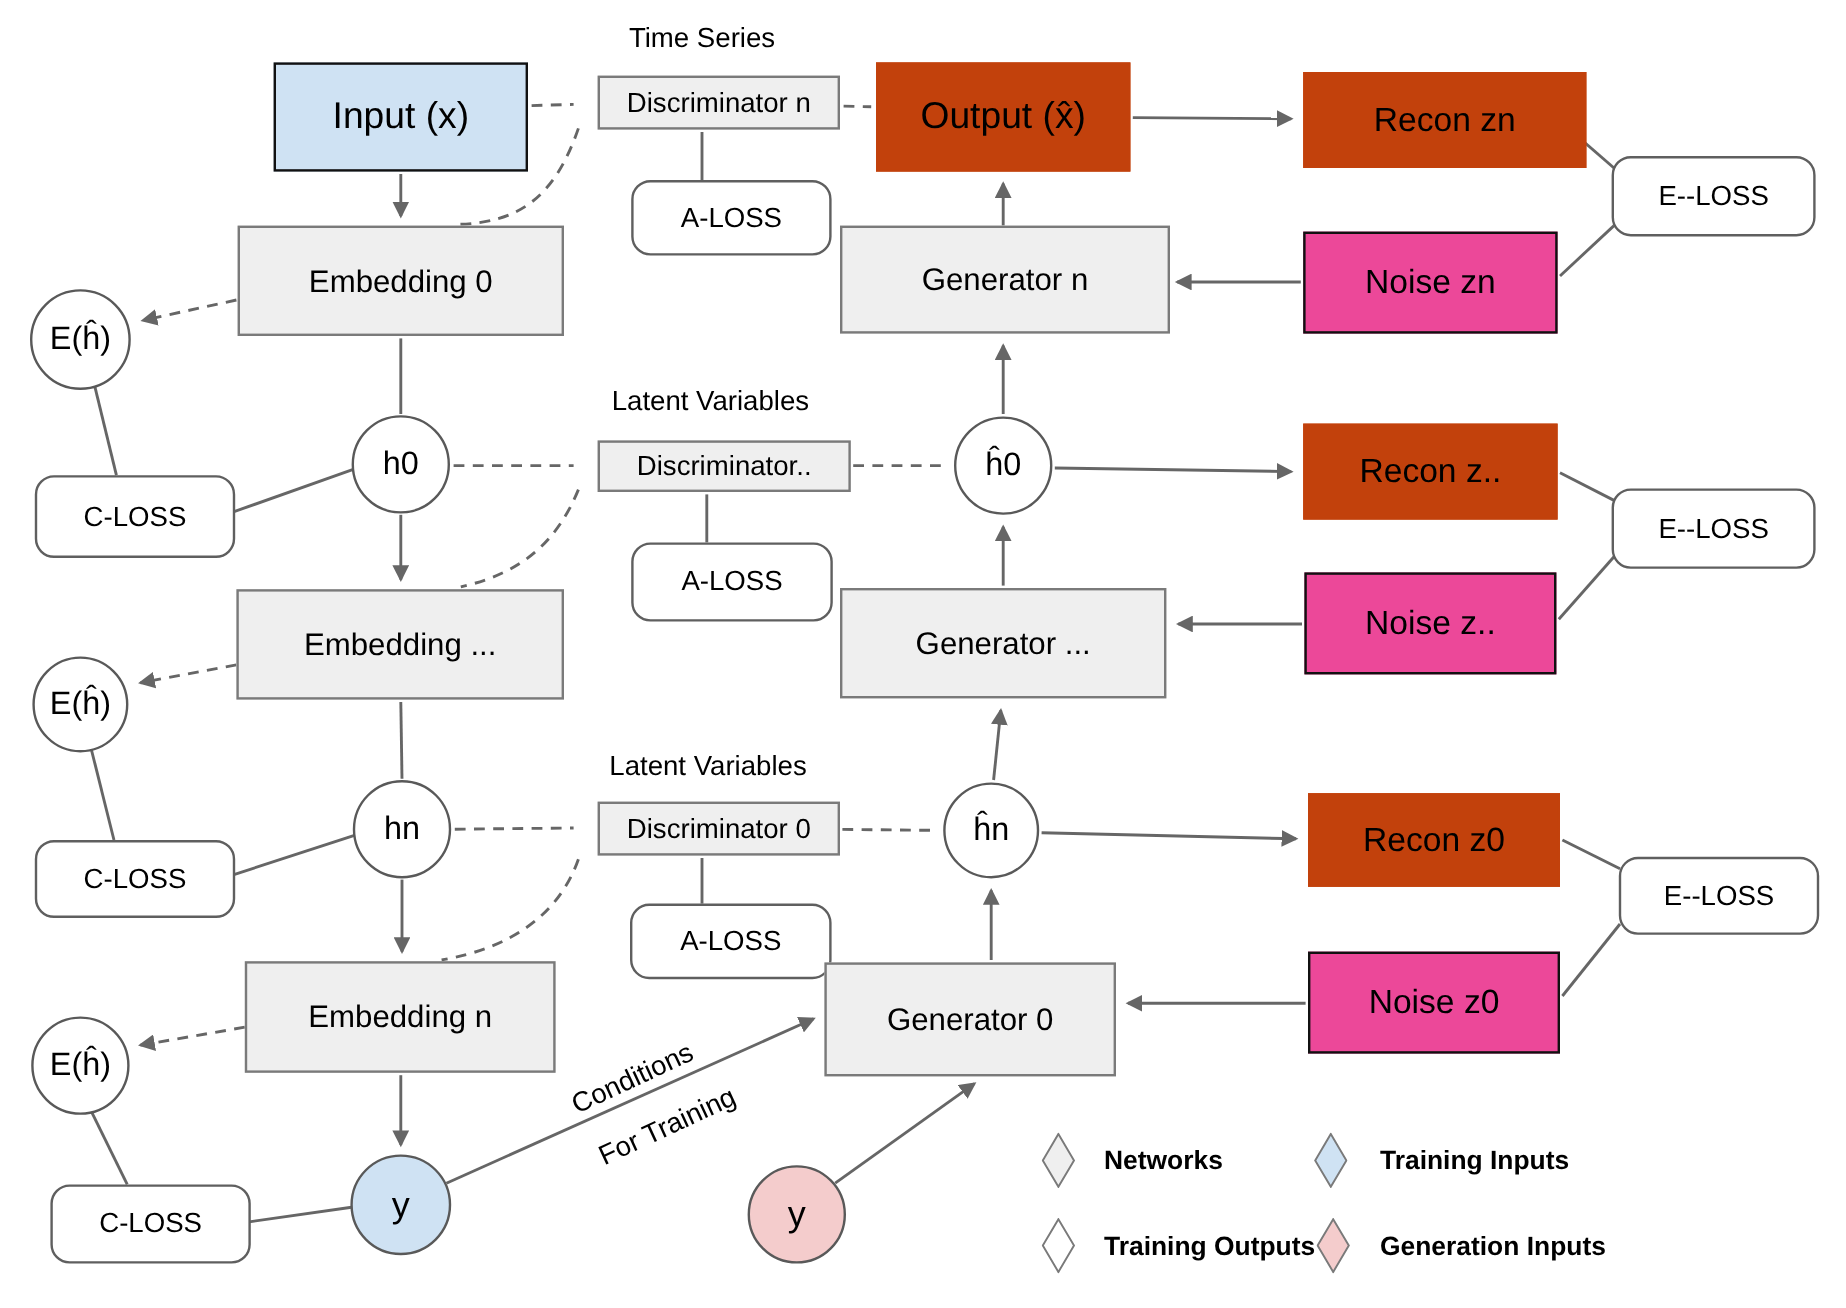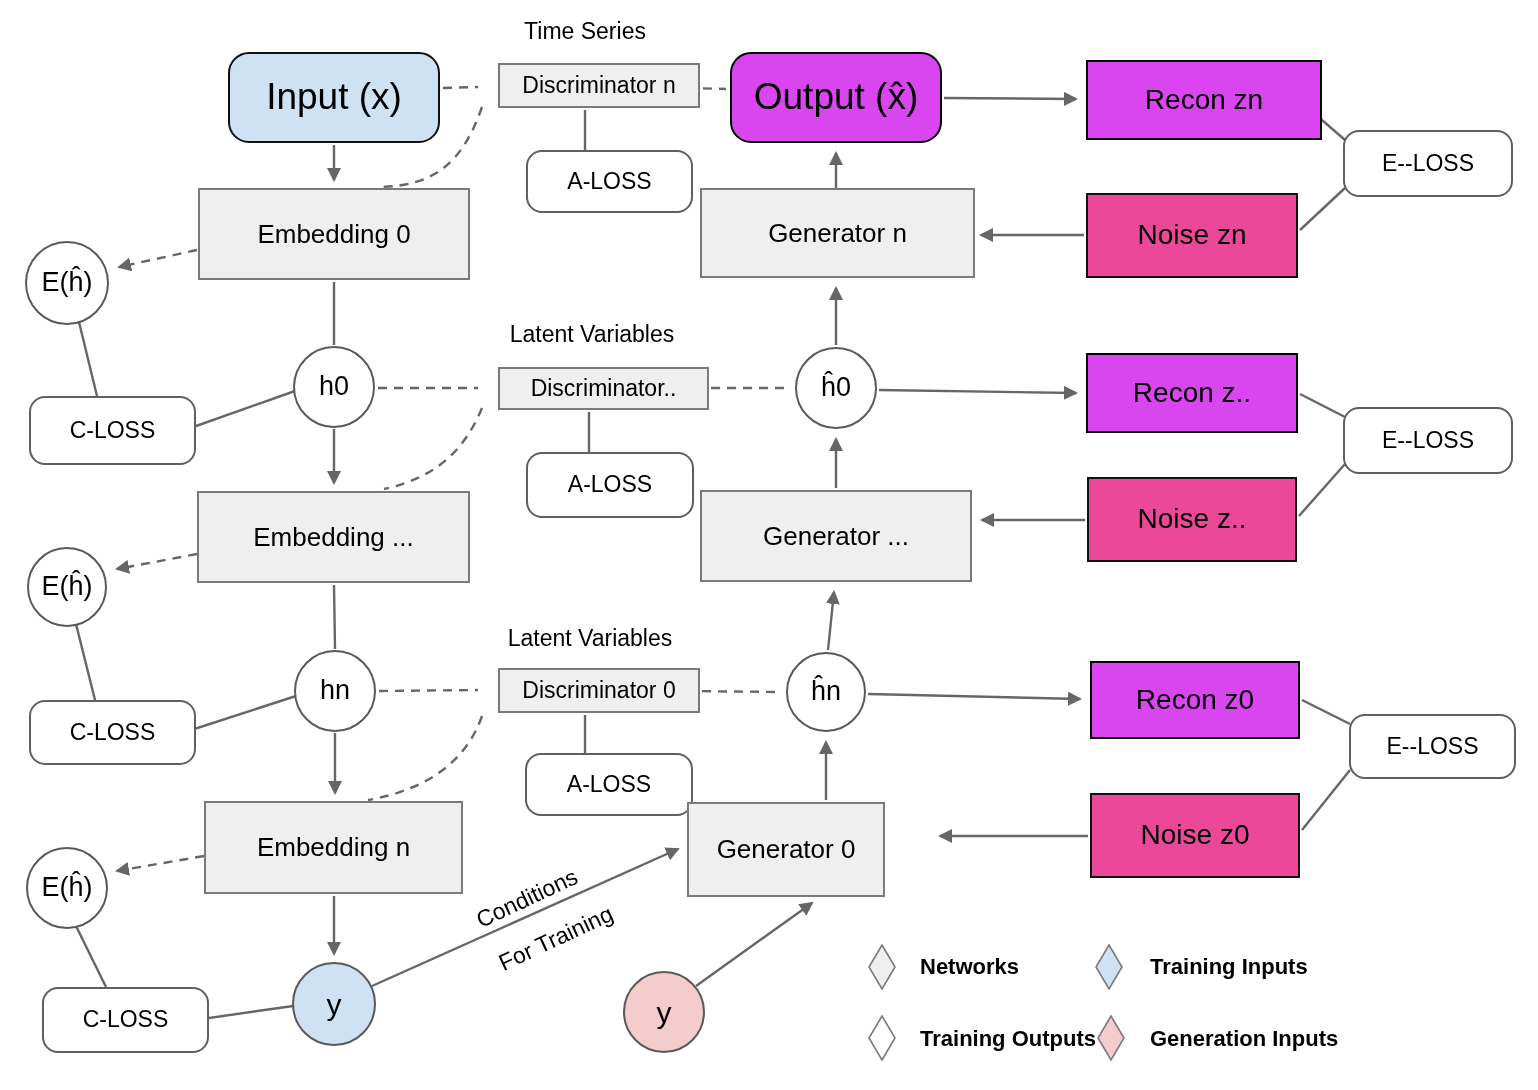--- a/index.html
+++ b/index.html
@@ -5,31 +5,31 @@
   html,body{margin:0;padding:0;background:#ffffff;}
   .canvas{
     position:relative;width:1538px;height:1090px;background:#ffffff;overflow:hidden;
     font-family:"Liberation Sans","DejaVu Sans",sans-serif;color:#000;
   }
   .wires{position:absolute;left:0;top:0;width:1538px;height:1090px;pointer-events:none;}
   .node{position:absolute;display:flex;align-items:center;justify-content:center;
         box-sizing:border-box;text-align:center;white-space:nowrap;line-height:1.1;}
   .box-blue   {background:#cfe2f3;border:2px solid #111;}
   .box-pink   {background:#ec4899;border:2px solid #111;}
-  .box-white  {background:#d946ef;border:2px solid #000000;}
+  .box-white  {background:#c2410c;border:2px solid #c2410c;}
   .box-gray   {background:#efefef;border:2px solid #7a7a7a;}
   .box-loss   {background:#ffffff;border:2px solid #5f5f5f;border-radius:16px;}
   .circle     {background:#ffffff;border:2px solid #595959;border-radius:50%;}
   .circle-blue{background:#cfe2f3;border:2px solid #595959;border-radius:50%;}
   .circle-pink{background:#f4cccc;border:2px solid #595959;border-radius:50%;}
   .ann{position:absolute;text-align:center;font-size:23px;}
   .rot{transform:rotate(-25deg);}
   .legend-label{position:absolute;font-size:22px;white-space:nowrap;font-weight:bold;}
   .diamond{position:absolute;}
-  .f31{font-size:37px;border-radius:21px;} .f28{font-size:28px;} .f27{font-size:27px;}
+  .f31{font-size:31px;} .f28{font-size:28px;} .f27{font-size:27px;}
   .f26{font-size:26px;} .f23{font-size:23px;margin-left:16px;} .f30{font-size:30px;}
 </style>
 </head>
 <body>
 
 <div class="canvas">
 
   <svg class="wires" viewBox="0 0 1538 1090" xmlns="http://www.w3.org/2000/svg">
     <defs>
       <marker id="arr" markerUnits="userSpaceOnUse" markerWidth="15" markerHeight="14" refX="12" refY="7" orient="auto">
@@ -121,21 +121,21 @@
   <div class="node circle f27" style="left:27px;top:547px;width:80px;height:80px;">E(ĥ)</div>
 
   <div class="node circle f27" style="left:294px;top:650px;width:82px;height:82px;">hn</div>
   <div class="node box-loss f23" style="left:13px;top:700px;width:167px;height:65px;">C-LOSS</div>
   <div class="node box-gray f23" style="left:482px;top:668px;width:202px;height:45px;">Discriminator 0</div>
   <div class="node box-loss f23" style="left:509px;top:753px;width:168px;height:63px;">A-LOSS</div>
   <div class="node circle f27" style="left:786px;top:652px;width:80px;height:80px;">ĥn</div>
   <div class="node box-white f28" style="left:1090px;top:661px;width:210px;height:78px;">Recon z0</div>
   <div class="node box-loss f23" style="left:1333px;top:714px;width:167px;height:65px;">E--LOSS</div>
   <div class="node box-gray f26" style="left:204px;top:801px;width:259px;height:93px;">Embedding n</div>
-  <div class="node box-gray f26" style="left:687px;top:802px;width:198px;height:95px;">Generator 0</div>
+  <div class="node box-gray f26" style="left:687px;top:802px;width:243px;height:95px;">Generator 0</div>
   <div class="node box-pink f28" style="left:1090px;top:793px;width:210px;height:85px;">Noise z0</div>
   <div class="node circle f27" style="left:26px;top:847px;width:82px;height:82px;">E(ĥ)</div>
   <div class="node box-loss f23" style="left:26px;top:987px;width:167px;height:66px;">C-LOSS</div>
   <div class="node circle-blue f30" style="left:292px;top:962px;width:84px;height:84px;">y</div>
   <div class="node circle-pink f30" style="left:623px;top:971px;width:82px;height:82px;">y</div>
 
   <svg class="diamond" style="left:868px;top:944px;" width="28" height="46">
       <polygon points="14,1 27,23 14,45 1,23" fill="#efefef" stroke="#7a7a7a" stroke-width="1.6"></polygon>
     </svg>
   <div class="legend-label" style="left:920px;top:954px;">Networks</div>

